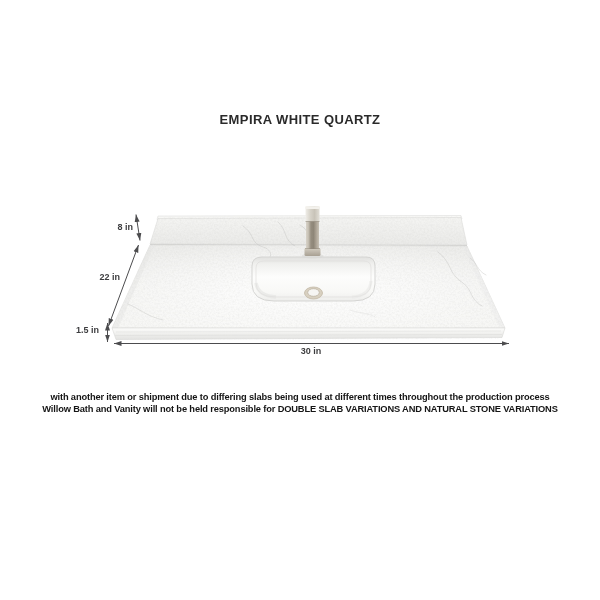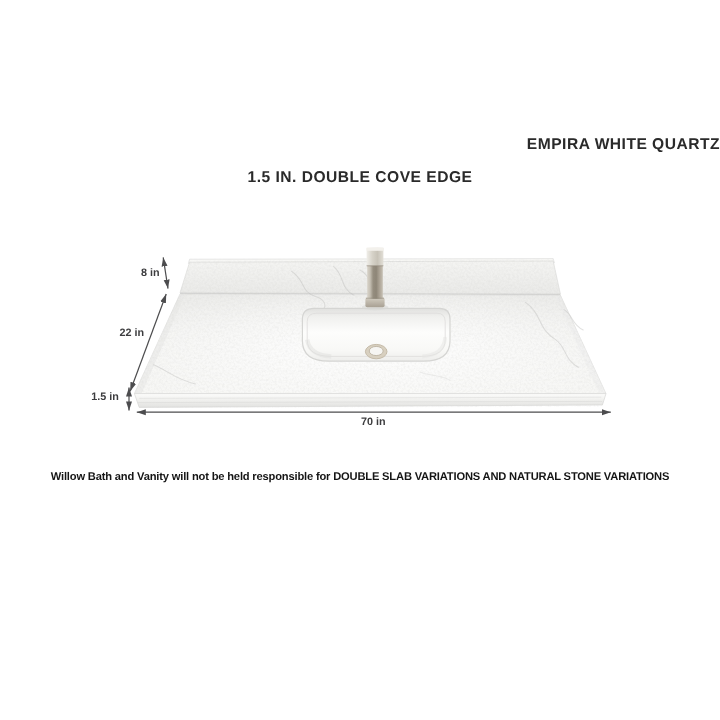--- a/index.html
+++ b/index.html
@@ -9,21 +9,21 @@
     position: relative;
     overflow: hidden;
     font-family: "Liberation Sans", sans-serif;
   }
   .title-line {
     position: absolute; left: 0; width: 600px;
     text-align: center;
     font-size: 13px; font-weight: 600; letter-spacing: .4px;
     color: #2a2a2a; white-space: nowrap;
   }
-  .t1 { top: 112px; text-align: right; }
+  .t1 { top: 112px; }
   .t2 { top: 140px; }
   .diagram { position: absolute; left: 0; top: 0; width: 600px; height: 600px; }
   .diagram svg { position: absolute; left: 0; top: 0; }
   .dim {
     position: absolute;
     font-size: 9px; font-weight: 600; color: #3d3d3f;
     line-height: 1.1; white-space: nowrap;
   }
   .dim-4in   { left: 103px; top: 223px; width: 30px; text-align: right; }
   .dim-22in  { left:  92px; top: 273px; width: 28px; text-align: right; }
@@ -36,21 +36,20 @@
     line-height: 11.7px; color: #151515;
   }
   .disclaimer div { white-space: nowrap; }
 </style>
 </head>
 <body>
 
 <div class="diagram">
 
   <div class="title-line t1">EMPIRA WHITE QUARTZ</div>
-  <div class="title-line t2">1.5 IN. DOUBLE COVE EDGE</div>
 
   <div>
     <svg width="600" height="600" viewBox="0 0 600 600">
       <defs>
         <marker id="arw" viewBox="0 0 8 6" refX="7.5" refY="3" markerWidth="8" markerHeight="6" orient="auto-start-reverse">
           <path d="M0,0.5 L7.5,3 L0,5.5 Z" fill="#4c4c4e"></path>
         </marker>
         <linearGradient id="bsGrad" x1="0" y1="0" x2="0" y2="1">
           <stop offset="0" stop-color="#f4f4f2"></stop>
             <stop offset="1" stop-color="#eaeae8"></stop>
@@ -163,20 +162,21 @@
         <line x1="136" y1="214.5" x2="140" y2="240.5" marker-start="url(#arw)" marker-end="url(#arw)"></line>
         <line x1="138.5" y1="245" x2="108.5" y2="326" marker-start="url(#arw)" marker-end="url(#arw)"></line>
         <line x1="107.5" y1="323" x2="107.5" y2="342" marker-start="url(#arw)" marker-end="url(#arw)"></line>
         <line x1="114" y1="343.5" x2="509" y2="343.5" marker-start="url(#arw)" marker-end="url(#arw)"></line>
       </g>
     </svg>
 
     <span class="dim dim-4in">8 in</span>
     <span class="dim dim-22in">22 in</span>
     <span class="dim dim-15in">1.5 in</span>
-    <span class="dim dim-60in">70 in</span>
+    <span class="dim dim-60in">30 in</span>
   </div>
 
   <div class="disclaimer">
+    <div>with another item or shipment due to differing slabs being used at different times throughout the production process</div>
     <div>Willow Bath and Vanity will not be held responsible for DOUBLE SLAB VARIATIONS AND NATURAL STONE VARIATIONS</div>
   </div>
 
 </div>
 
 </body></html>

